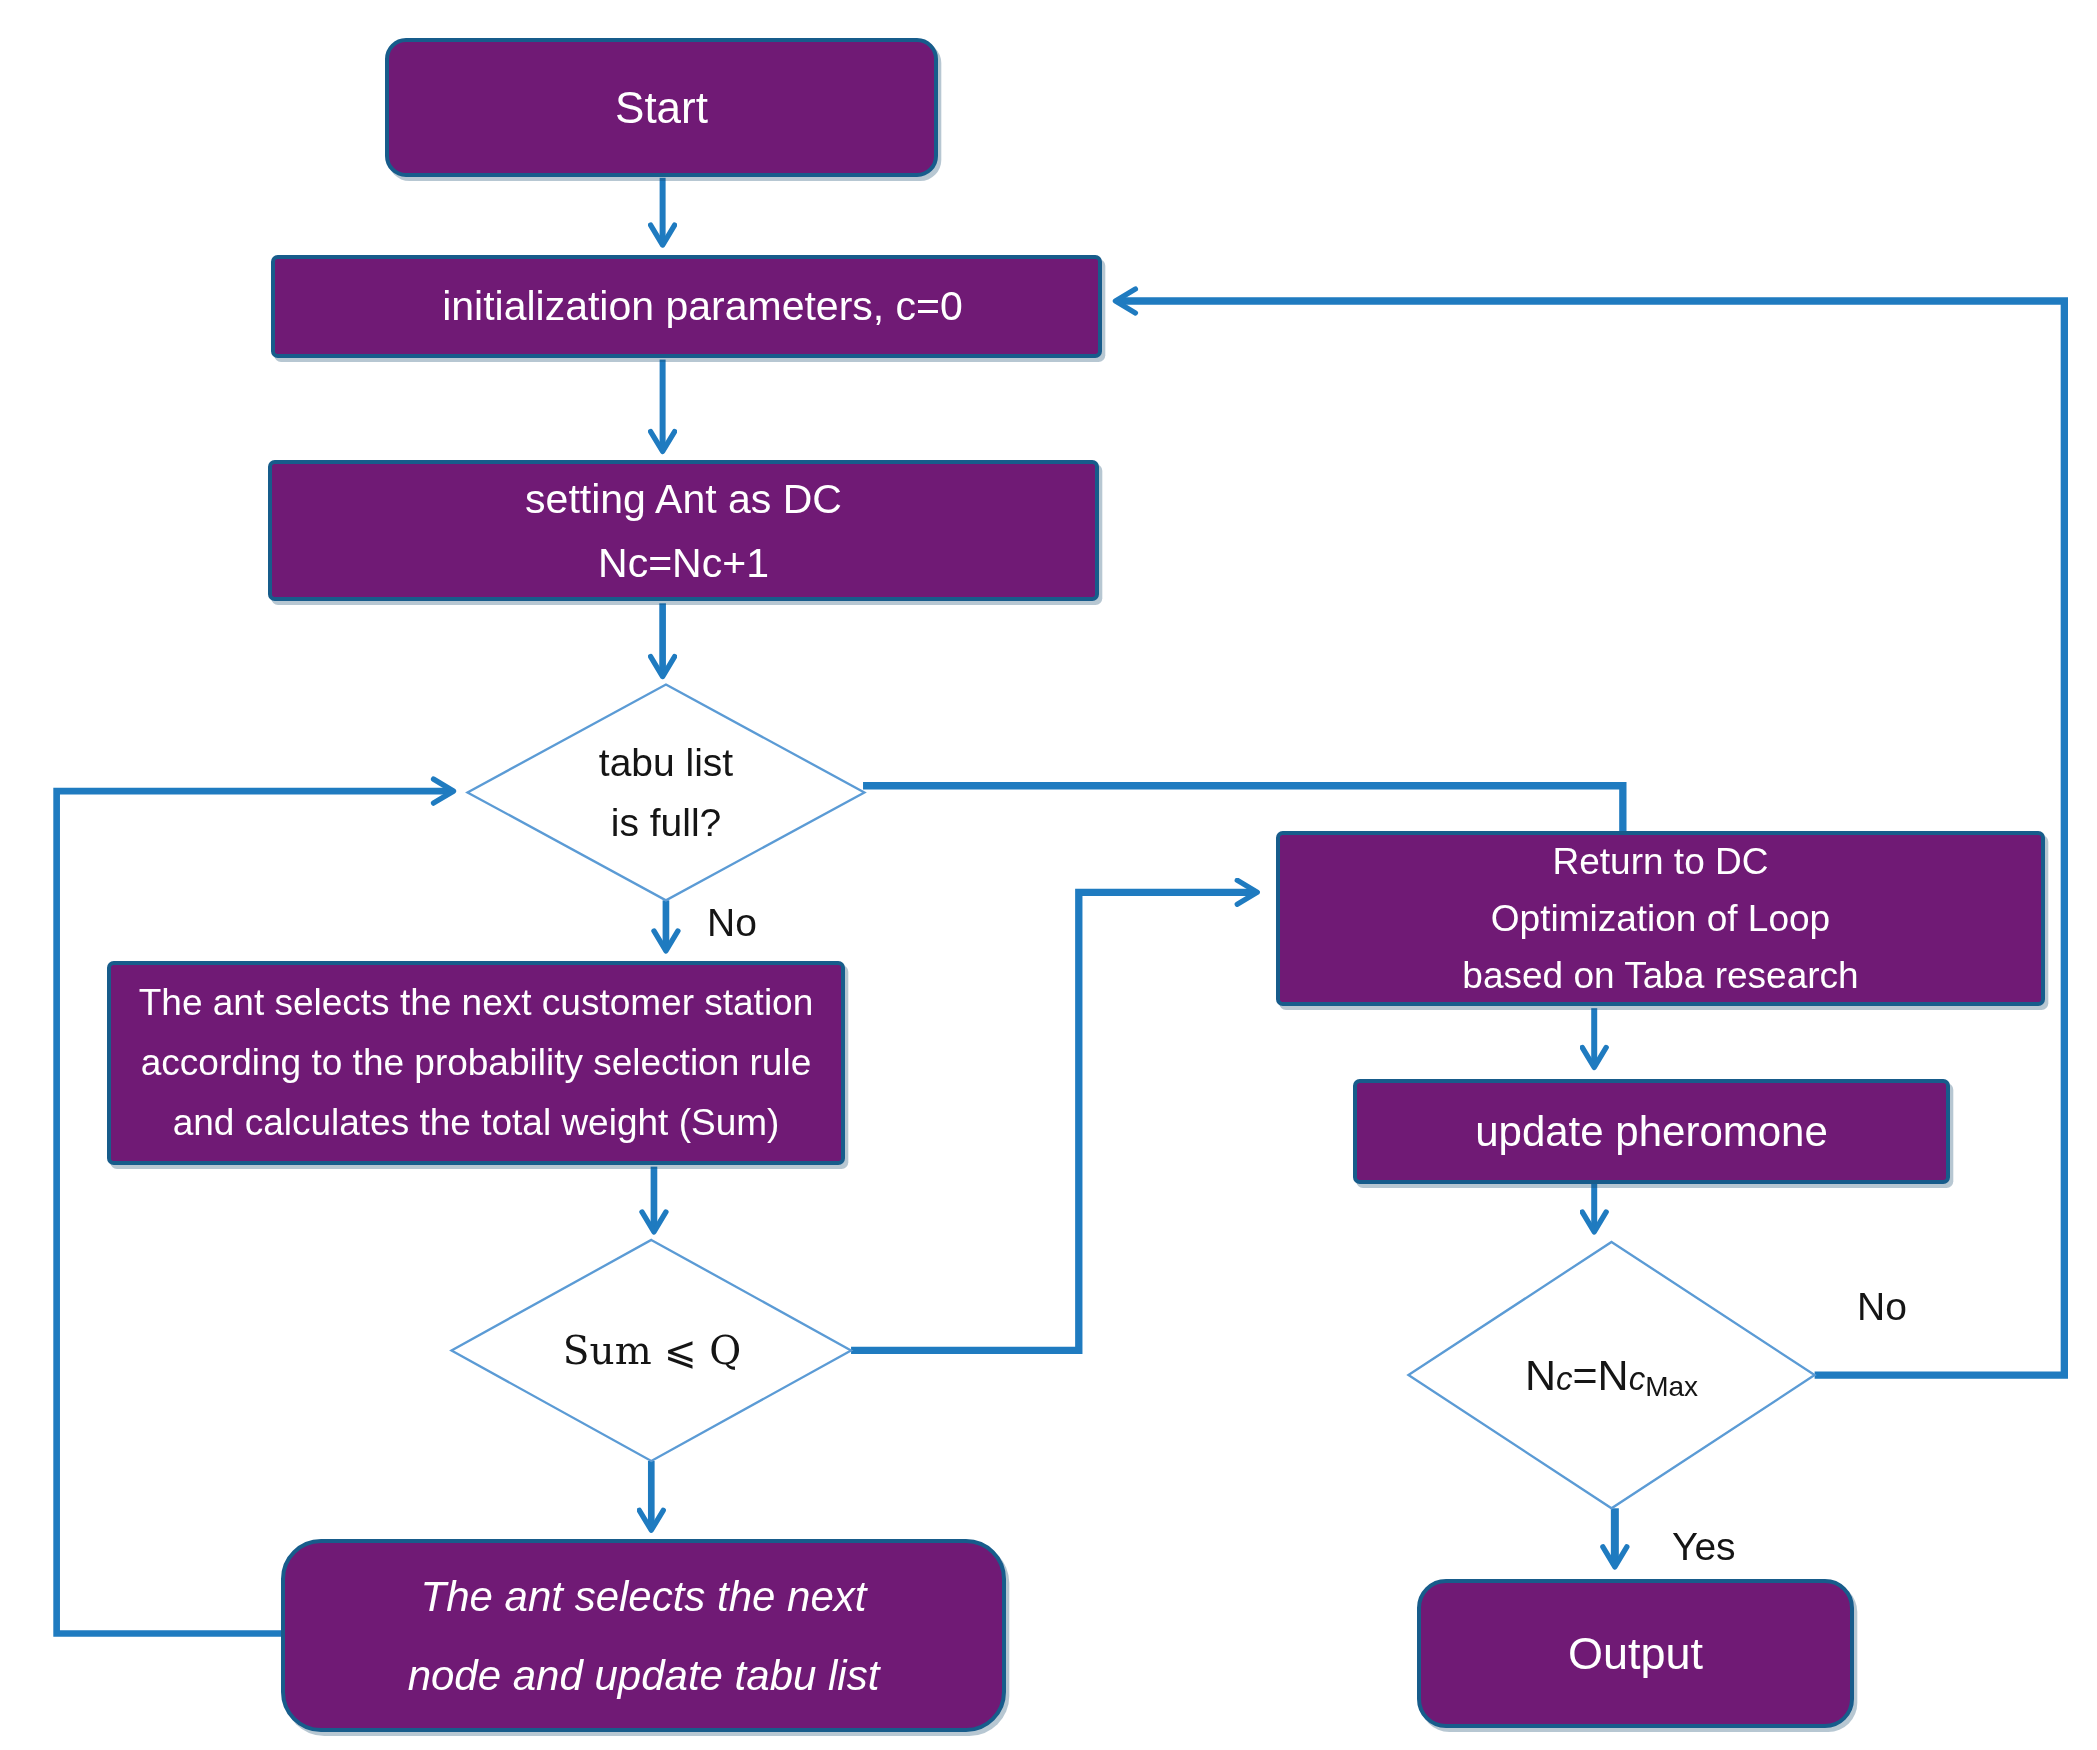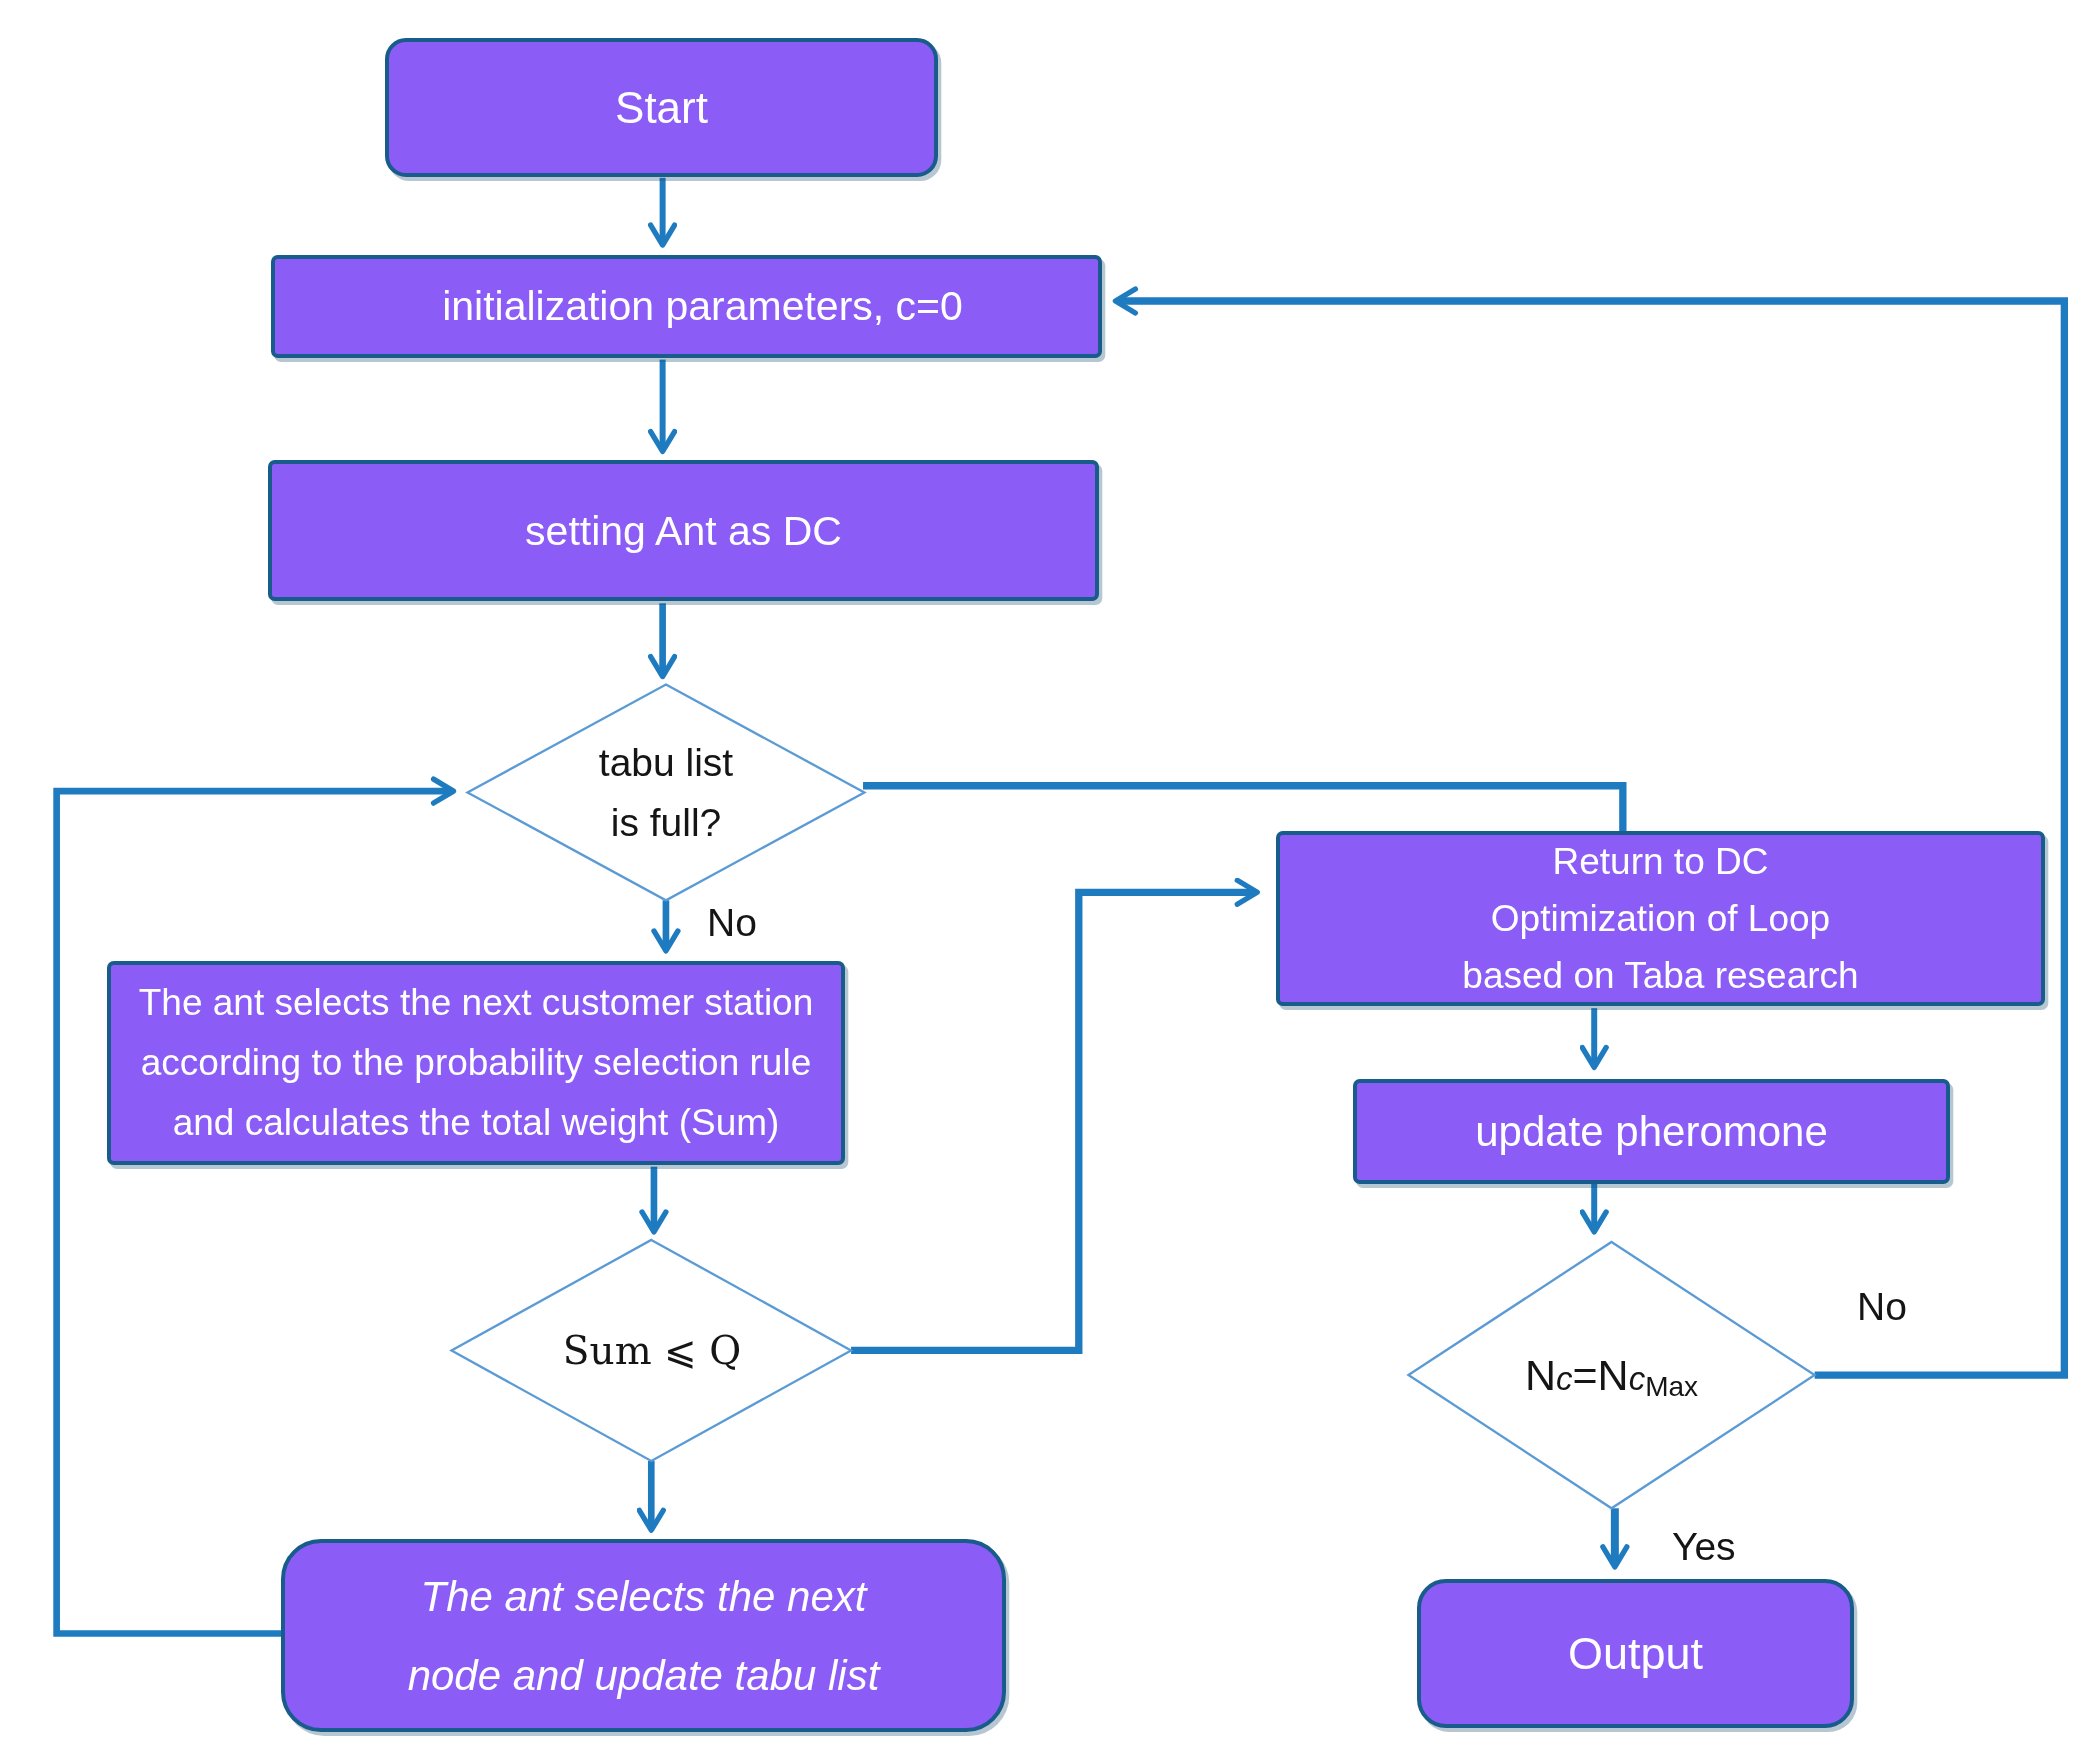--- a/index.html
+++ b/index.html
@@ -8,21 +8,21 @@
     width:2097px;height:1750px;
     background:#ffffff;
     font-family:"Liberation Sans", sans-serif;
     overflow:hidden;
   }
   .connector-layer{position:absolute;left:0;top:0;z-index:1;}
   .node{
     position:absolute;z-index:2;
     display:flex;flex-direction:column;align-items:center;justify-content:center;
     text-align:center;
-    background:#8b5cf6;
+    background:#701a75;
     border:4.7px solid #175C8B;
     color:#ffffff;
     box-sizing:border-box;
     box-shadow:3.3px 4px 0 rgba(18,70,105,0.30);
   }
   .rect{border-radius:6.7px;}
   .rounded{border-radius:24px;}
   .node .line{display:block;width:100%;}
   .diamond-label{
     position:absolute;z-index:3;
@@ -72,20 +72,21 @@
   <div class="node rounded" style="left:385px;top:38px;width:553px;height:139px;font-size:44px;border-radius:21px;">
     <span class="line">Start</span>
   </div>
 
   <div class="node rect" style="left:271px;top:255px;width:831px;height:103px;font-size:41px;padding-left:32px;">
     <span class="line">initialization parameters, c=0</span>
   </div>
 
   <div class="node rect" style="left:268px;top:460px;width:831px;height:141px;font-size:41px;line-height:64px;">
     <span class="line">setting Ant as DC</span>
+    <span class="line">Nc=Nc+1</span>
   </div>
 
   <div class="node rect" style="left:107px;top:961px;width:738px;height:204px;font-size:37px;line-height:60px;">
     <span class="line">The ant selects the next customer station</span>
     <span class="line">according to the probability selection rule</span>
     <span class="line">and calculates the total weight (Sum)</span>
   </div>
 
   <div class="node rounded" style="left:281px;top:1539px;width:725px;height:193px;font-size:42px;line-height:79px;border-radius:40px;font-style:italic;">
     <span class="line">The ant selects the next</span>

